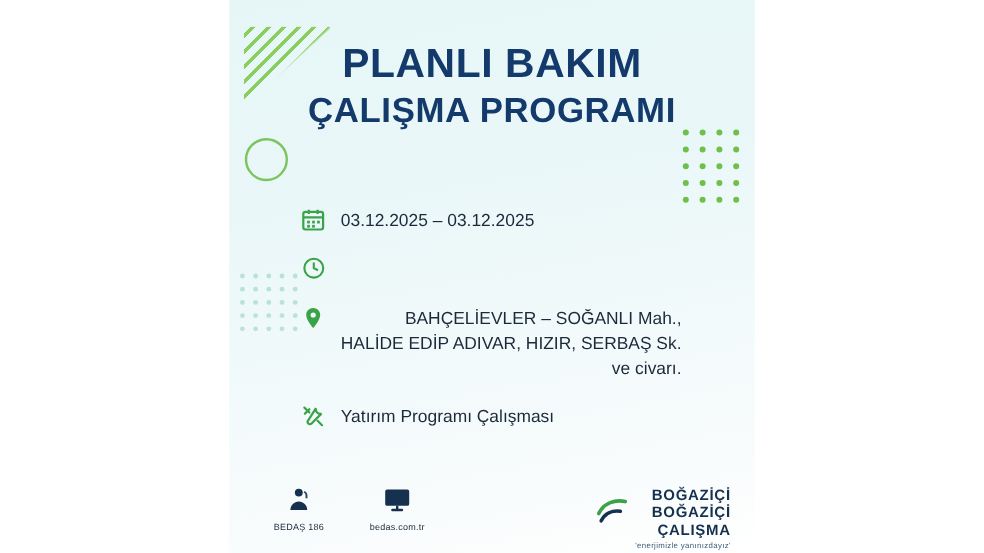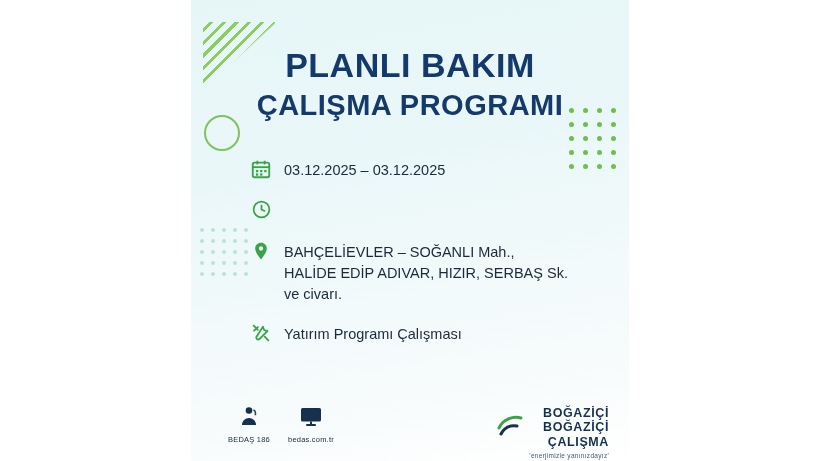--- a/index.html
+++ b/index.html
@@ -93,21 +93,21 @@
   }
   .dots.left i {
     width: 4px; height: 4px;
     background: #8fd0bf;
   }
 
   
   .title-block {
     position: absolute;
     left: 0;
-    top: 48px;
+    top: 36px;
     width: 438px;
     text-align: center;
   }
   .title-main {
     font-size: 34px;
     font-weight: bold;
     letter-spacing: 0.5px;
     color: #133a6b;
     line-height: 1.05;
     margin: 0;
@@ -118,22 +118,23 @@
     letter-spacing: 0.5px;
     color: #133a6b;
     line-height: 1.1;
     margin: 6px 0 0 0;
   }
 
   
   .info-list {
     position: absolute;
     left: 57px;
-    top: 158px;
+    top: 172px;
     width: 370px;
+    text-align: right;
   }
   .info-row {
     display: flex;
     align-items: flex-start;
     margin-bottom: 17px;
   }
   .info-icon {
     flex: 0 0 26px;
     width: 26px;
     height: 24px;
@@ -157,20 +158,21 @@
     left: 0;
     top: 398px;
     width: 438px;
     height: 63px;
   }
   .contacts {
     position: absolute;
     left: 27px;
     top: 4px;
     display: flex;
+    gap: 20px;
   }
   .contact {
     width: 62px;
     text-align: center;
   }
   .contact .c-icon {
     height: 28px;
     display: flex;
     align-items: center;
     justify-content: center;

